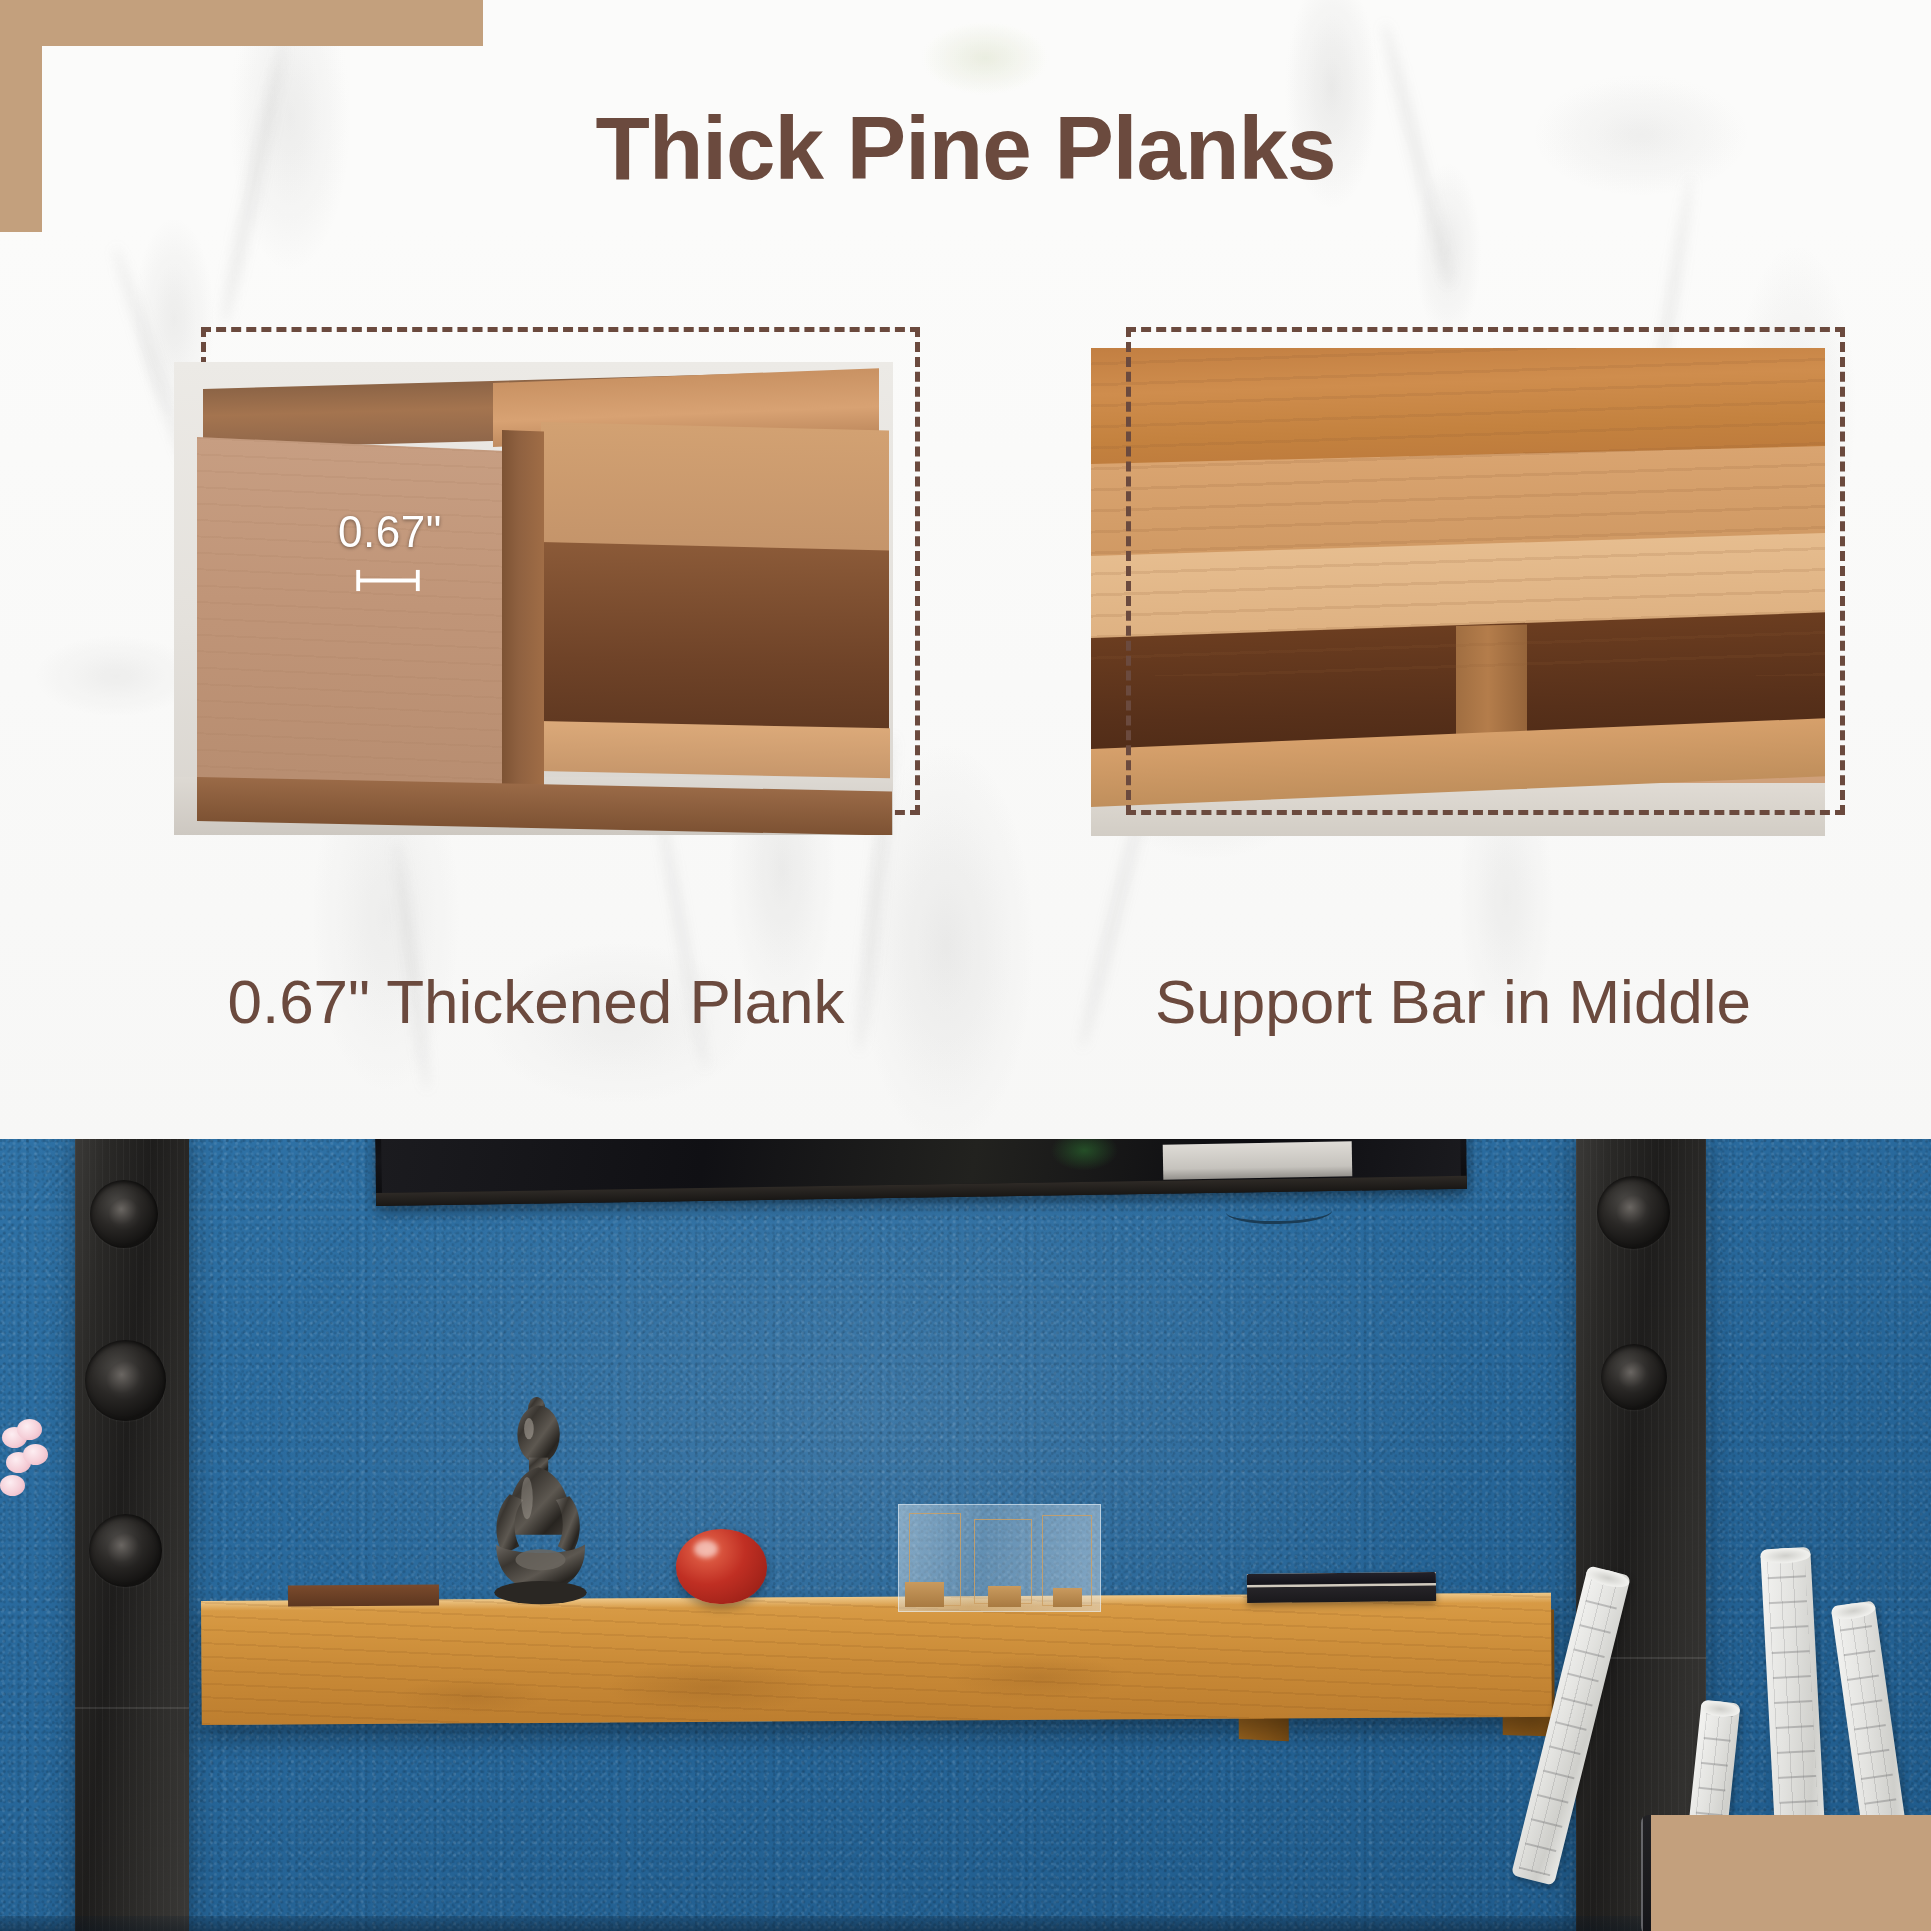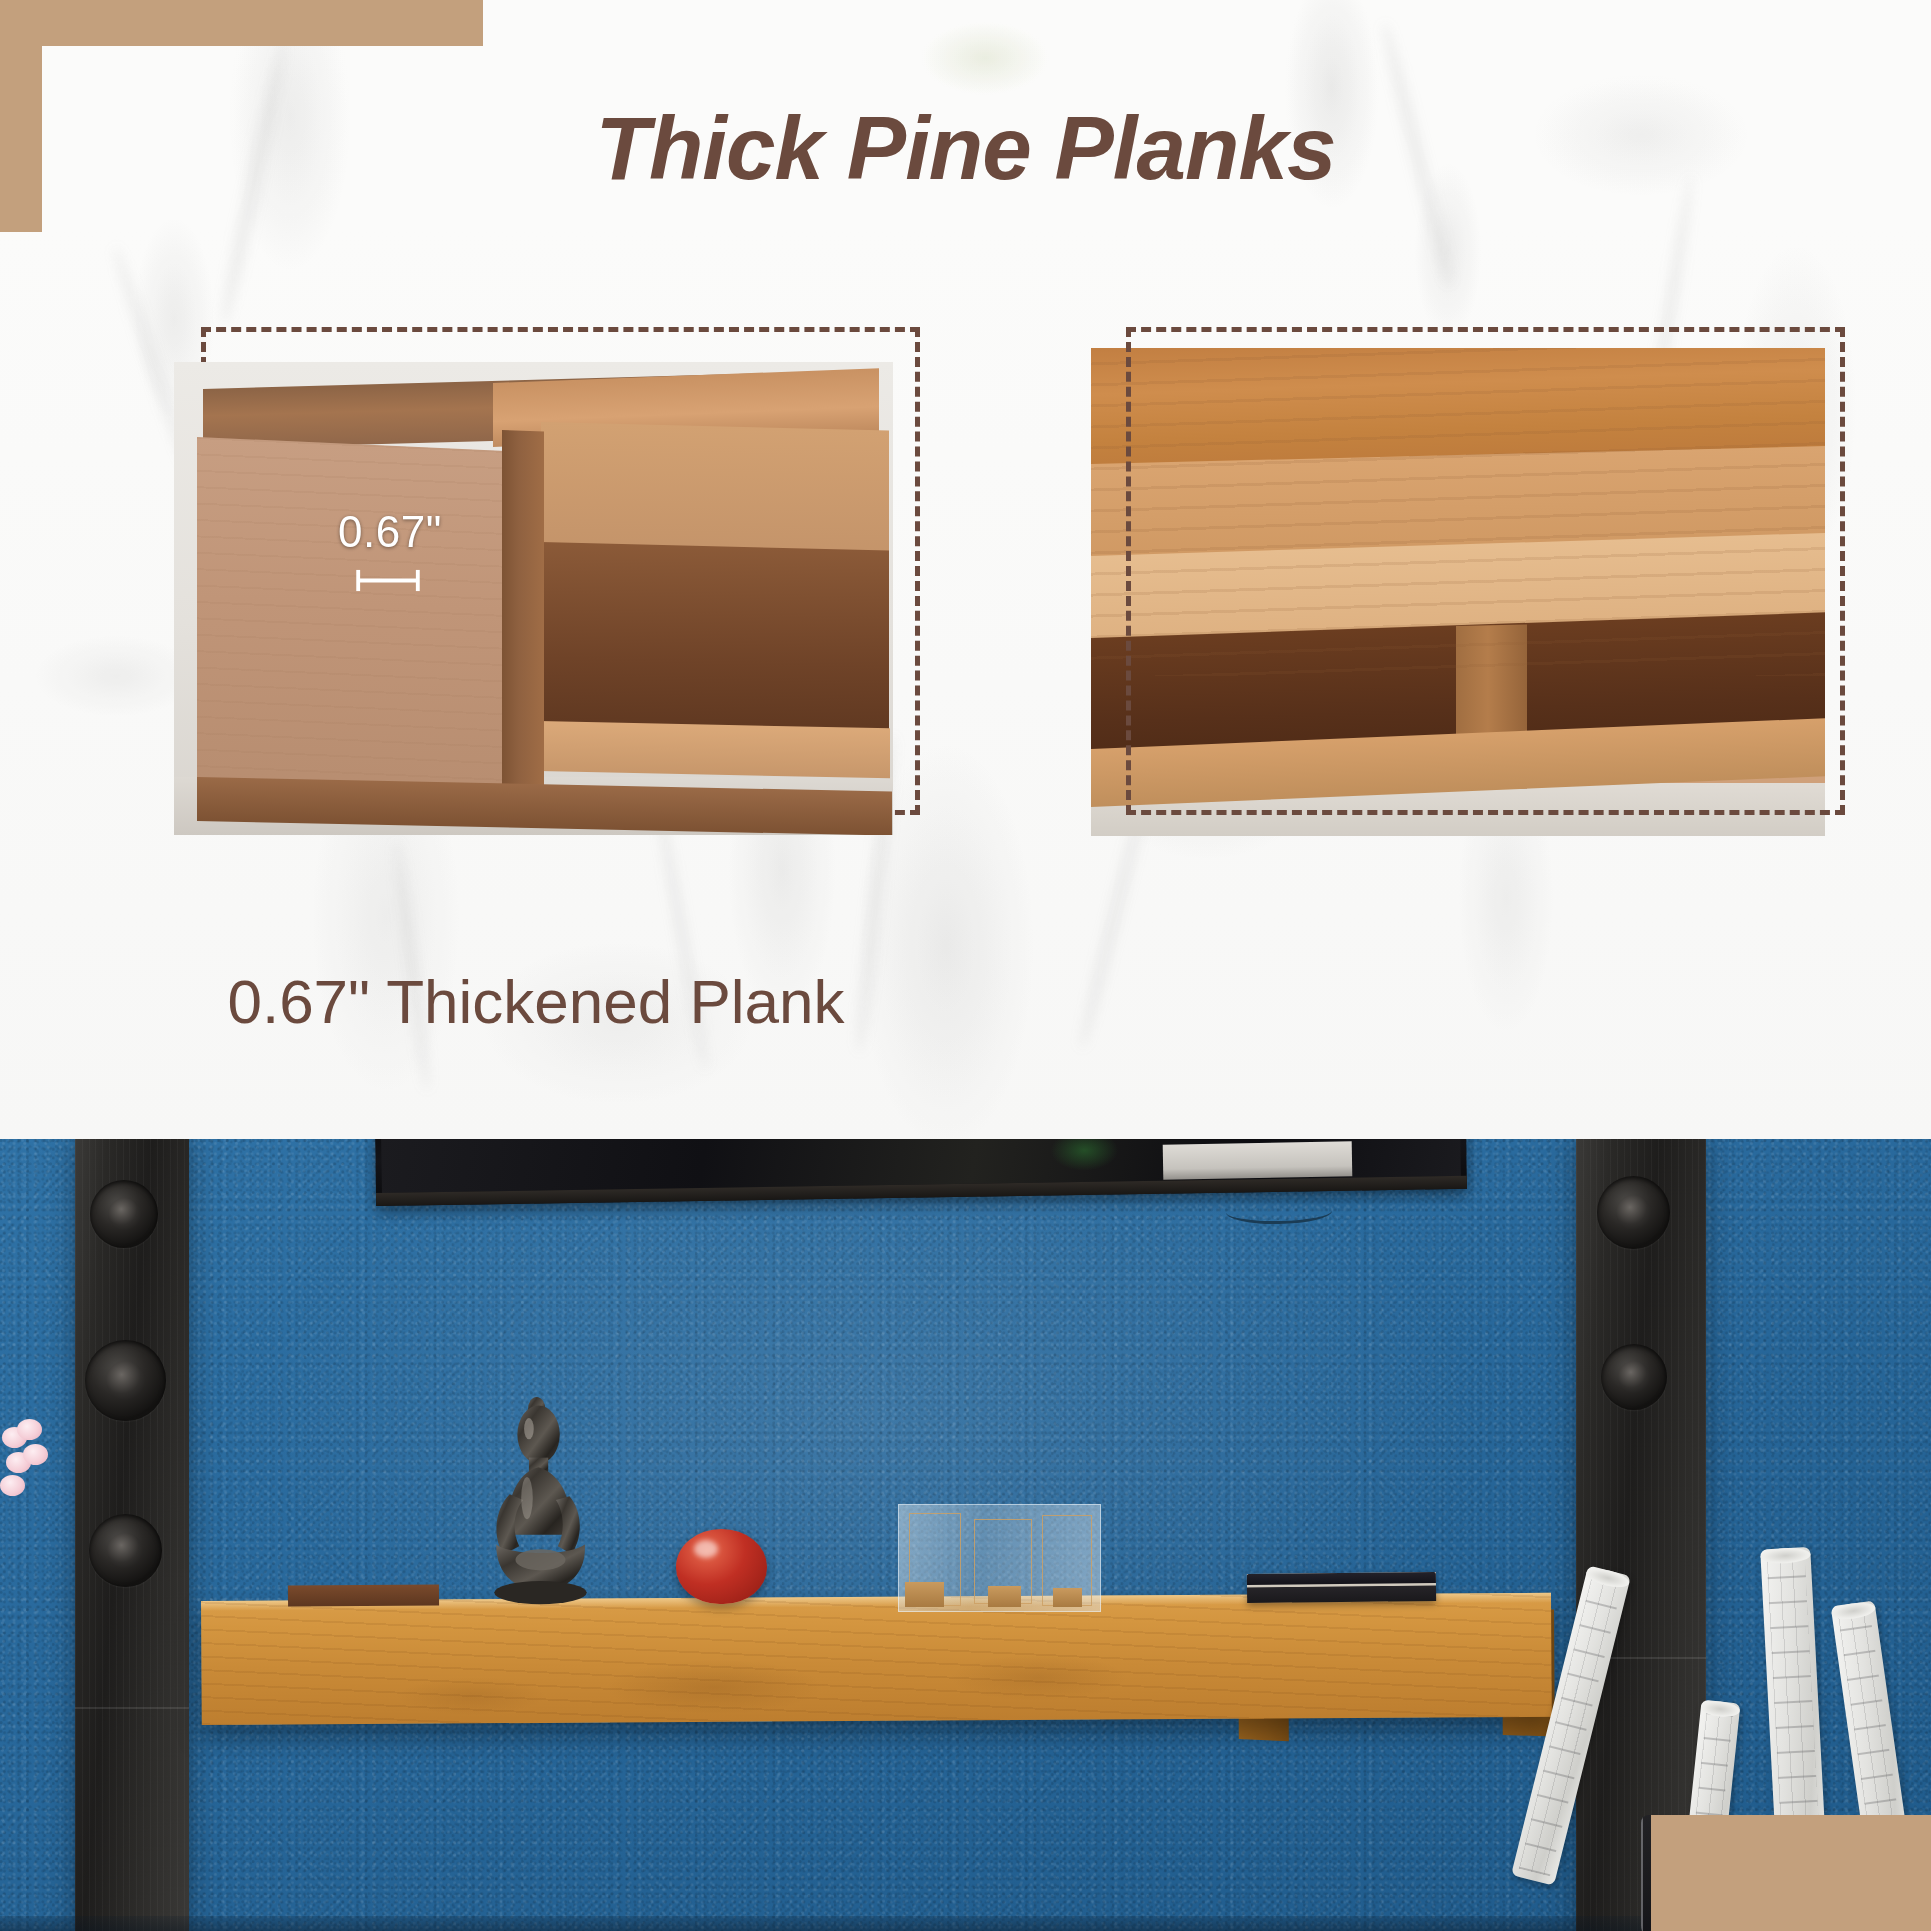--- a/index.html
+++ b/index.html
@@ -75,21 +75,20 @@
   .headline {
     position:absolute;
     top:97px; left:0;
     width:1931px;
     text-align:center;
     font-size:89px;
     font-weight:bold;
     color:#6b4a3e;
     letter-spacing:-1px;
     z-index:30;
-    font-style:italic;
   }
 
   
   .cards { position:absolute; top:290px; left:0; width:1931px; height:618px; }
 
   .card { position:absolute; top:0; }
   .card-left  { left:174px;  width:734px; }
   .card-right { left:1091px; width:734px; }
 
   .photo {
@@ -587,20 +586,21 @@
           <div class="rw-bottom"></div>
           <div class="rw-grain"></div>
         </div>
         <div class="dash-outline"></div>
       </div>
 
     </div>
 
     <div class="captions">
       <div class="caption caption-left">0.67" Thickened Plank</div>
+      <div class="caption caption-right">Support Bar in Middle</div>
     </div>
   </div>
 
   <div class="bottom-photo">
     <div class="blue-wall"></div>
     <div class="wall-texture"></div>
 
     <div class="tv">
       <div class="tv-screen">
         <div class="tv-green"></div>

